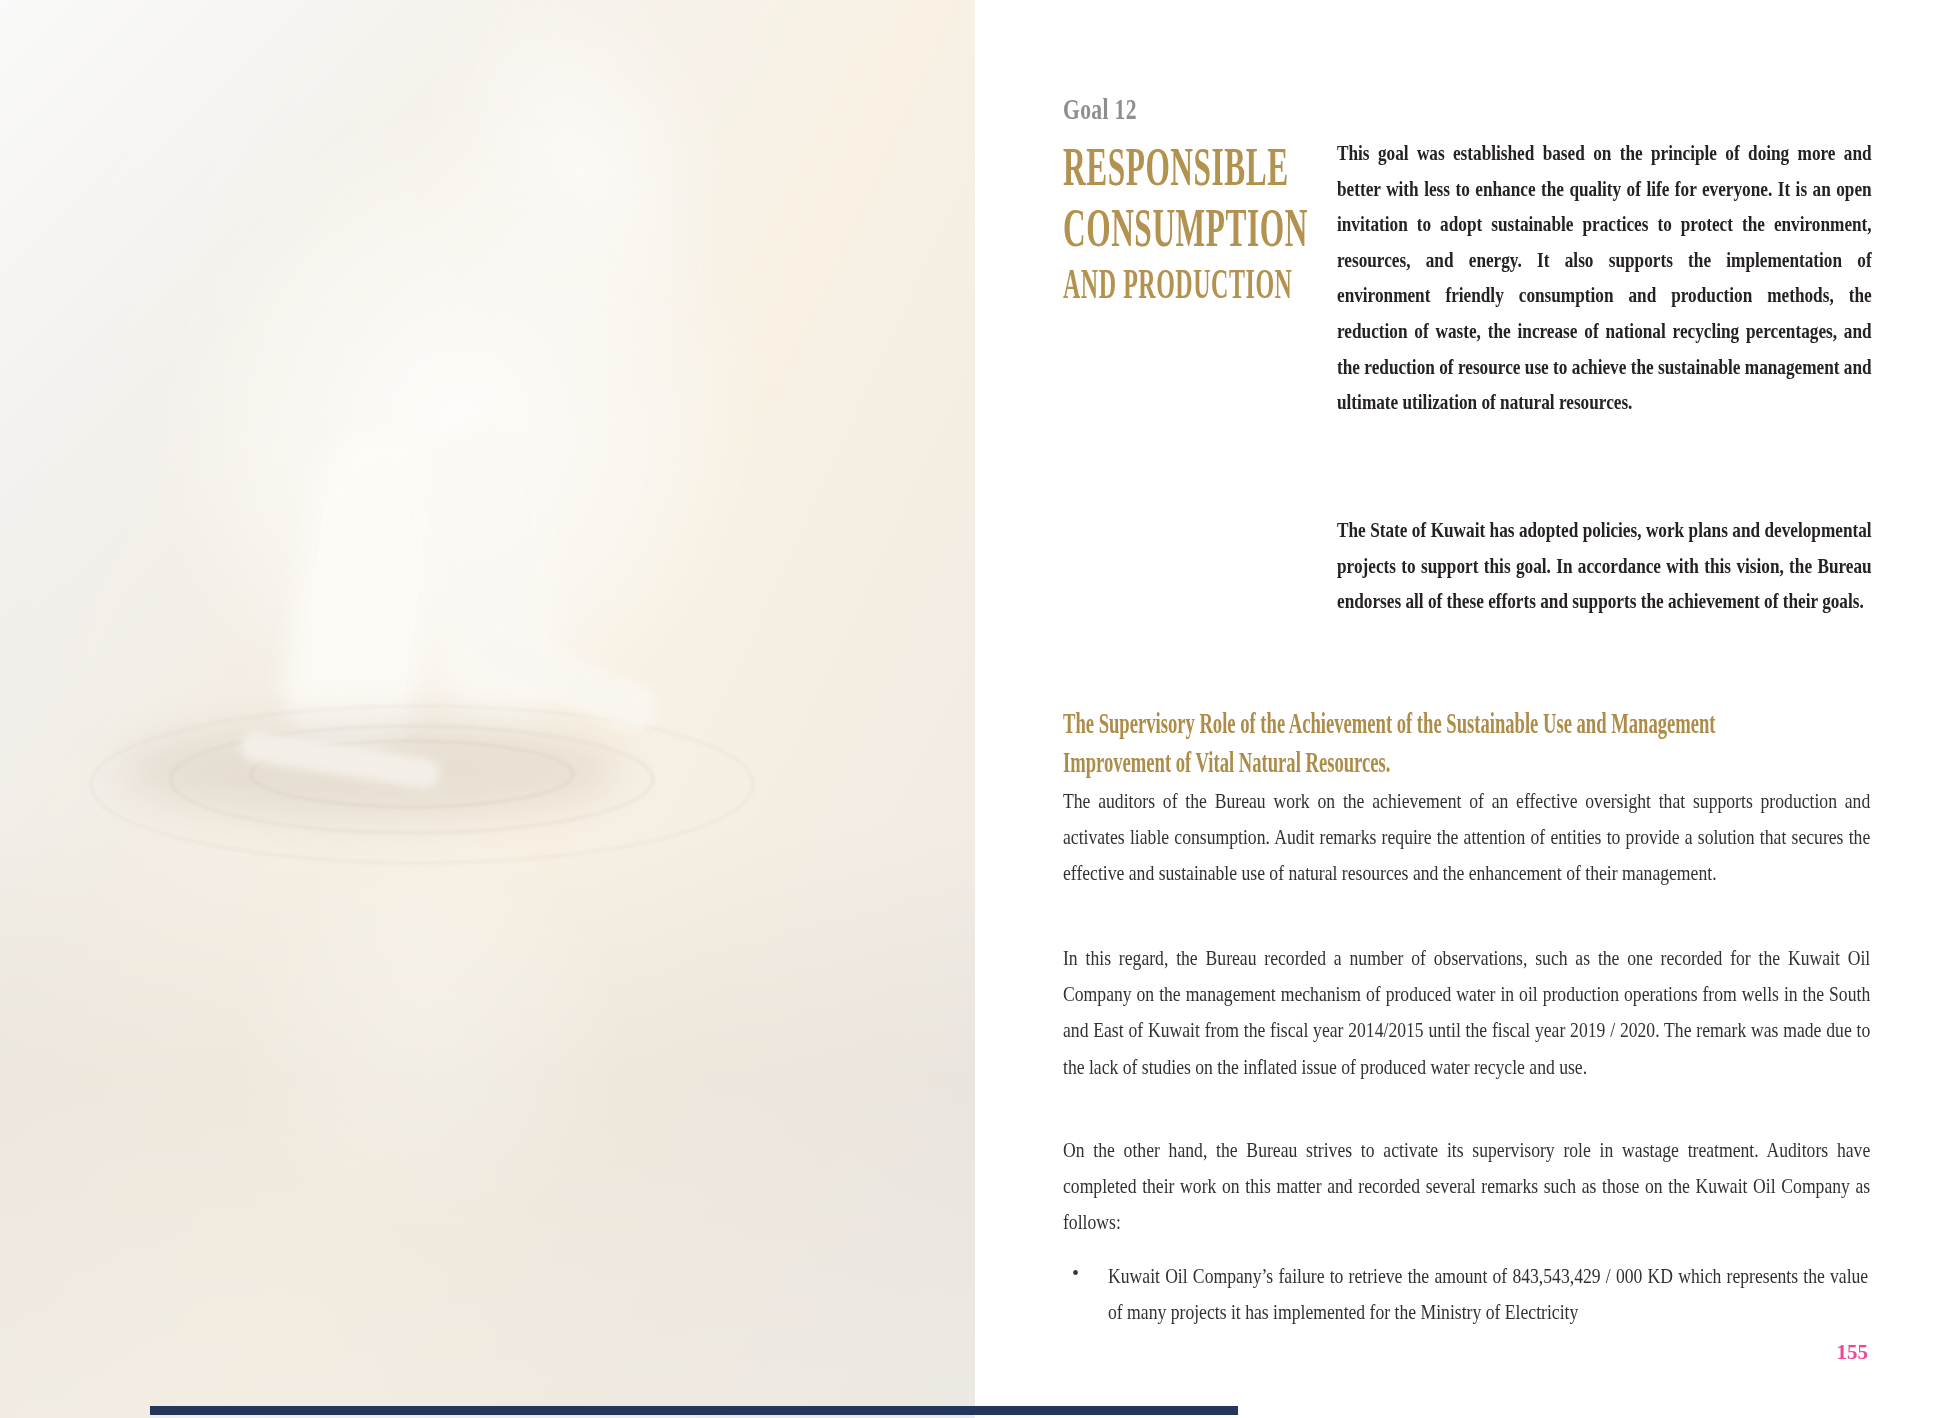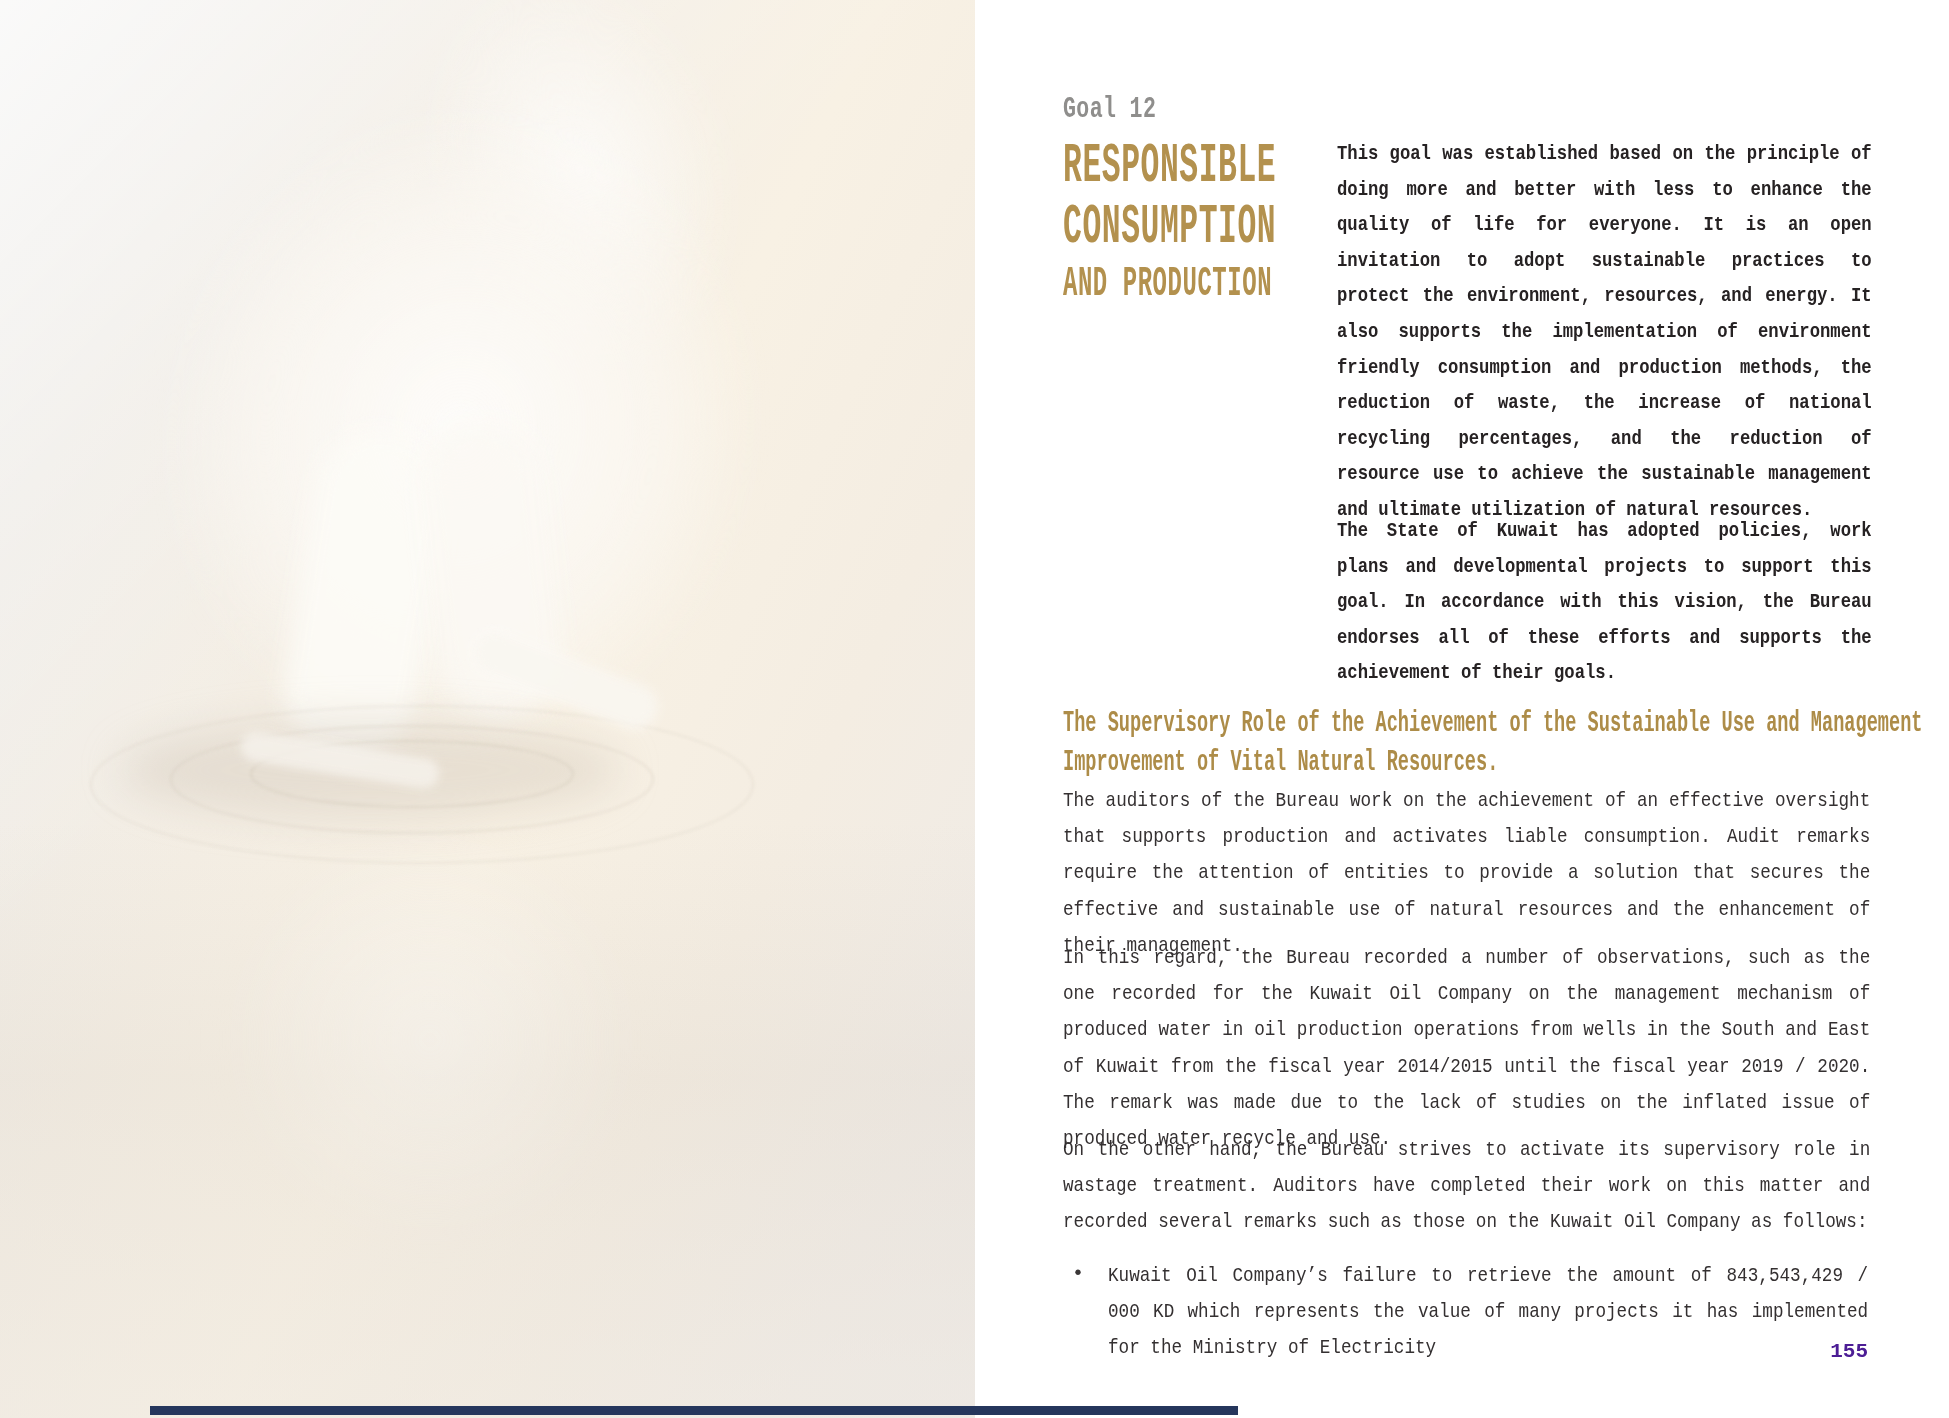--- a/index.html
+++ b/index.html
@@ -1,21 +1,21 @@
 <!DOCTYPE html>
 <html><head>
 <meta charset="utf-8">
 <style>
   html,body{margin:0;padding:0;background:#ffffff;}
   #page{
     position:relative;
     width:1949px;height:1418px;
     background:#ffffff;
     overflow:hidden;
-    font-family:Liberation Mono, monospace;
+    font-family:Liberation Serif, serif;
   }
   .abs{position:absolute;}
   
   #photo{
     left:0;top:0;width:975px;height:1418px;
     background:linear-gradient(115deg,#ecebe9 0%,#efece7 16%,#f4eee4 36%,#f8f1e4 54%,#f4ede2 72%,#f0ebe5 88%,#eeeae6 100%);
   }
   #photo::before{
     content:"";position:absolute;inset:0;
     background:linear-gradient(135deg,rgba(255,255,255,0.75) 0%,rgba(255,255,255,0.25) 22%,transparent 40%);
@@ -91,21 +91,21 @@
   .bullet-dot{
     left:1072px;top:1262px;font-size:20px;color:#3a3637;
   }
   .bullet-text{
     left:1108px;top:1258px;width:905px;
     font-size:21px;color:#343031;line-height:36.2px;text-align:justify;
     transform:scaleX(0.84);transform-origin:left top;
   }
   .page-number{
     left:1063px;top:1340px;width:805px;text-align:right;
-    font-size:21px;font-weight:bold;color:#4c1d95;
+    font-size:21px;font-weight:bold;color:#ec4899;
   }
 </style>
 </head>
 <body>
 
 <div id="page">
 
   <div id="photo" class="abs">
     <div class="ph glove-wrist"></div>
     <div class="ph glove-palm"></div>

